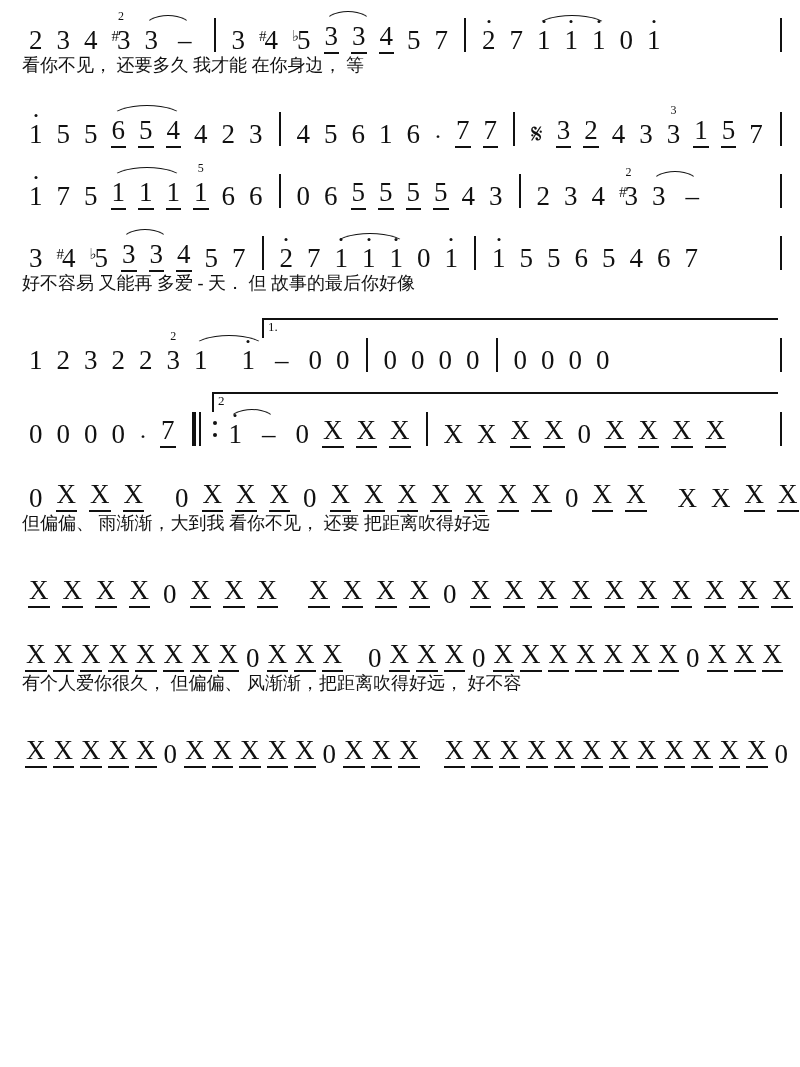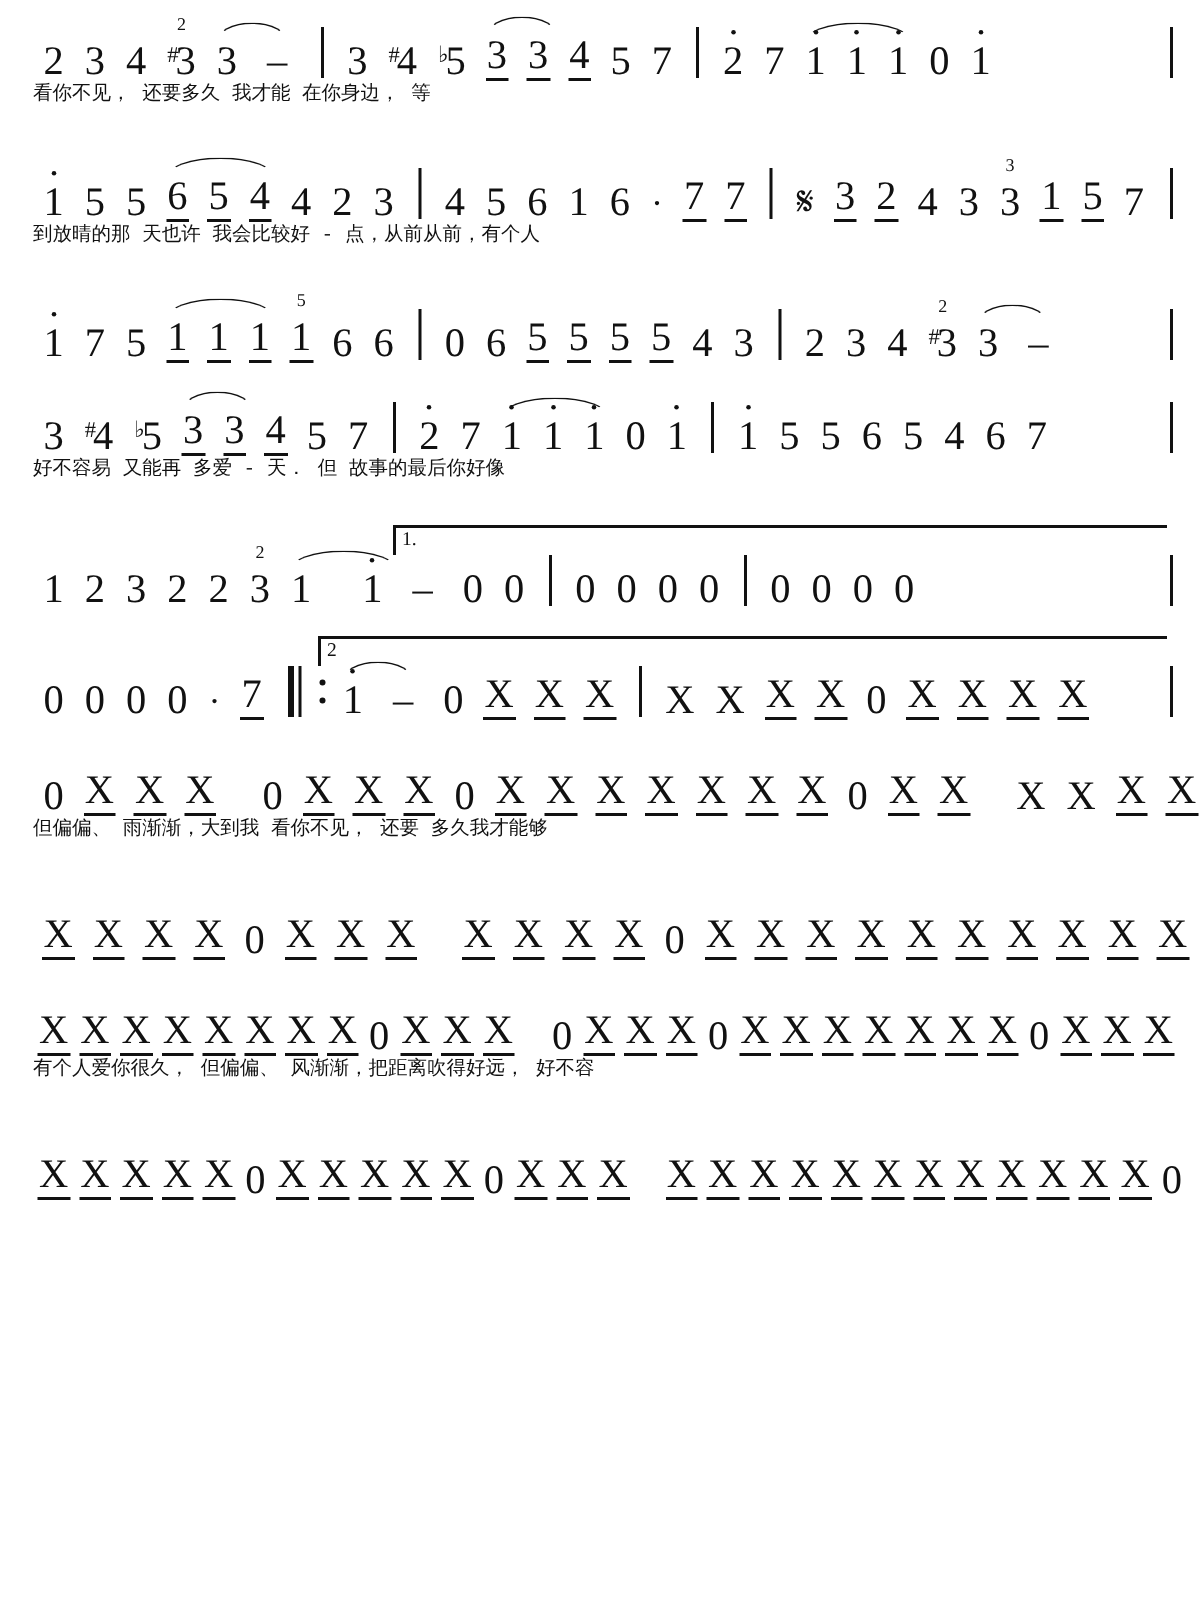--- a/index.html
+++ b/index.html
@@ -34,22 +34,22 @@
     font-family: "Liberation Serif", serif;
     font-size: 27px;
     letter-spacing: 0;
     white-space: nowrap;
     line-height: 1.0;
     height: 40px;
   }
   .lyric-row {
     display: flex;
     align-items: flex-start;
-    font-family: Liberation Mono, monospace;
-    font-size: 13px;
+    font-family: Liberation Serif, serif;
+    font-size: 18px;
     white-space: nowrap;
     line-height: 1.1;
     height: 30px;
     margin-top: 2px;
   }
   .barline {
     display: inline-block;
     width: 2px;
     background: #111;
     height: 34px;
@@ -224,23 +224,20 @@
       <span class="n u1">3</span>
       <span class="n u1">2</span>
       <span class="n">4</span>
       <span class="n">3</span>
       <span class="n"><span class="tup">3</span>3</span>
       <span class="n u1">1</span>
       <span class="n u1">5</span>
       <span class="n">7</span>
       <span class="endbar"></span>
     </div>
-    <div class="lyric-row">
-      <span class="lyric">到放晴的那  天也许  我会比较好 - 点，从前从前，有个人</span>
-    </div>
   </div>
 
   <div class="system" style="margin-top:22px;">
     <div class="note-row">
       <span class="n dot-up">1</span>
       <span class="n">7</span>
       <span class="n">5</span>
       <span class="n u1"><span class="slur w3"></span>1</span>
       <span class="n u1">1</span>
       <span class="n u1">1</span>
@@ -389,21 +386,21 @@
       <span class="n u1">X</span>
       <span class="barline"></span>
       <span class="n">X</span>
       <span class="n">X</span>
       <span class="n u1">X</span>
       <span class="n u1">X</span>
 
       <span class="endbar"></span>
     </div>
     <div class="lyric-row">
-      <span class="lyric">但偏偏、  雨渐渐，大到我  看你不见，  还要  多久我才能够</span>
+      <span class="lyric">但偏偏、  雨渐渐，大到我  看你不见，  还要  把距离吹得好远</span>
     </div>
   </div>
 
   <div class="system" style="margin-top:24px;">
     <div class="note-row">
       <span class="n u1">X</span>
       <span class="n u1">X</span>
       <span class="n u1">X</span>
       <span class="n u1">X</span>
       <span class="n">0</span>

